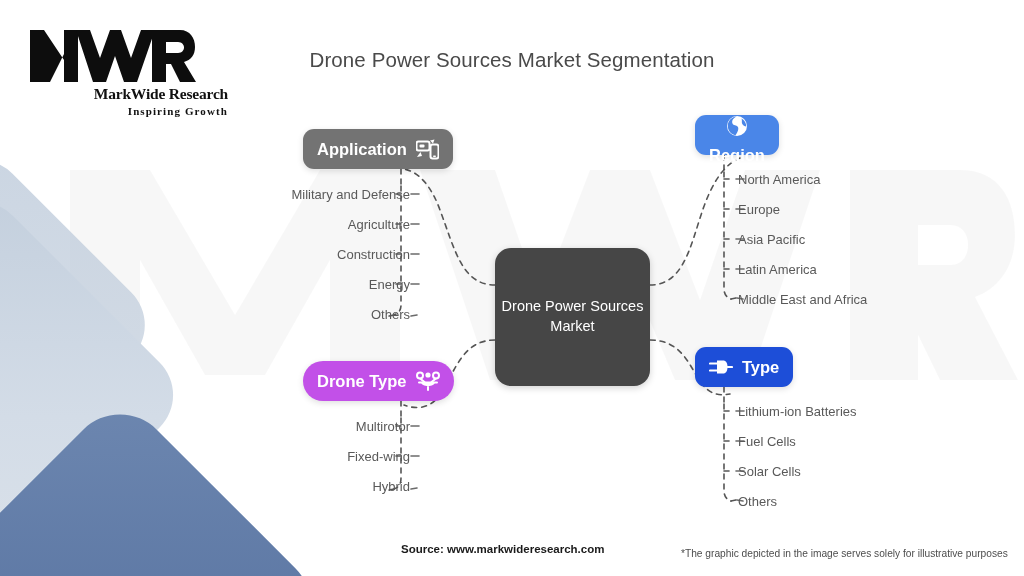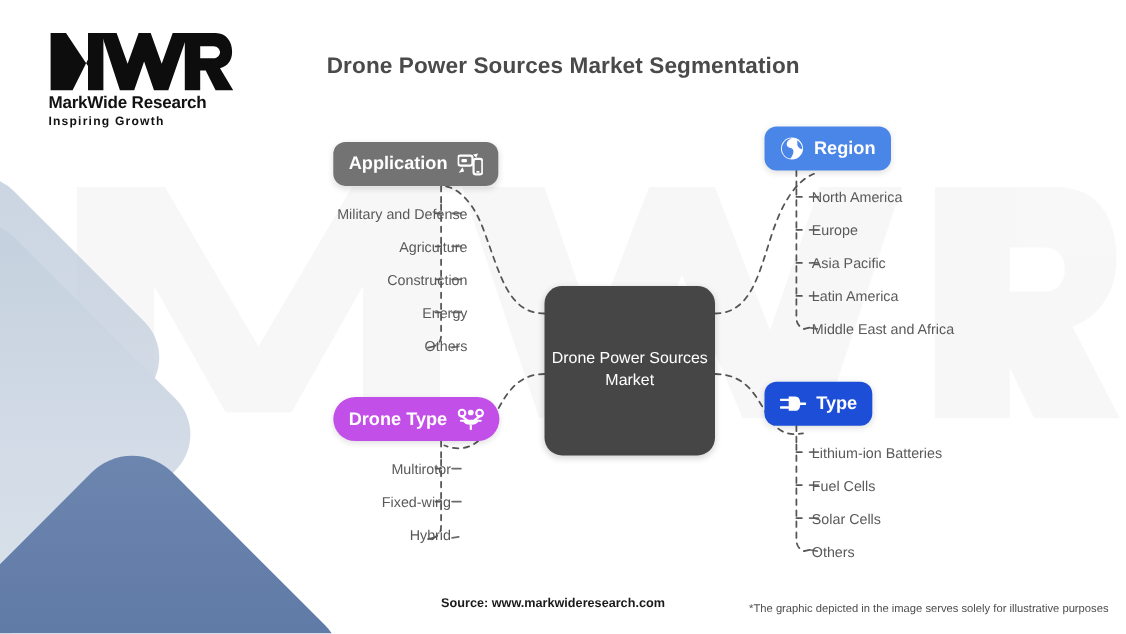--- a/index.html
+++ b/index.html
@@ -58,24 +58,25 @@
     width: 300px;
     height: 300px;
     transform: rotate(45deg);
     background: linear-gradient(135deg, #6d87b0 0%, #5b76a3 60%, #516c9b 100%);
     border-radius: 52px;
   }
 
   
   .logo {
     position: absolute;
-    left: 44px;
+    left: 28px;
     top: 26px;
     width: 200px;
-    text-align: left;
+    text-align: right;
+    font-family: Liberation Serif, serif;
   }
   .logo-mark { display:block; }
   .logo-name {
     font-size: 15.5px;
     font-weight: bold;
     color: #111111;
     letter-spacing: -0.2px;
     margin-top: 1px;
   }
   .logo-tag {
@@ -87,32 +88,32 @@
   }
 
   
   .title {
     position: absolute;
     left: 0;
     top: 48px;
     width: 1024px;
     text-align: center;
     font-size: 20.5px;
-    font-weight: bold;
+    font-weight: normal;
     color: #4a4a4a;
     letter-spacing: 0.1px;
   }
 
   
   .center-node {
     position: absolute;
     left: 495px;
-    top: 260px;
+    top: 248px;
     width: 155px;
-    height: 154px;
+    height: 138px;
     background: #464646;
     border-radius: 16px;
     display: flex;
     align-items: center;
     justify-content: center;
     text-align: center;
     color: #ffffff;
     font-size: 14.5px;
     line-height: 1.35;
     box-shadow: 0 2px 7px rgba(0,0,0,0.18);
@@ -152,21 +153,21 @@
     font-size: 13px;
     color: #595959;
   }
   .leaf-list.right-side { text-align: left; }
   .leaf-list.left-side  { text-align: right; }
   .leaf-item {
     height: 30px;
     line-height: 30px;
     white-space: nowrap;
   }
-  .list-application { left: 75px; top: 180px; width: 350px; }
+  .list-application { left: 60px; top: 180px; width: 350px; }
   .list-dronetype   { left: 120px; top: 412px; width: 290px; }
   .list-region      { left: 738px; top: 165px; width: 280px; }
   .list-type        { left: 738px; top: 397px; width: 280px; }
 
   
   .source {
     position: absolute;
     left: 401px;
     top: 543px;
     font-size: 11.5px;
@@ -295,21 +296,21 @@
     </span>
   </div>
   <div class="leaf-list left-side list-application">
     <div class="leaf-item">Military and Defense</div>
     <div class="leaf-item">Agriculture</div>
     <div class="leaf-item">Construction</div>
     <div class="leaf-item">Energy</div>
     <div class="leaf-item">Others</div>
   </div>
 
-  <div class="badge badge-region" style="background: rgb(74, 134, 232);">
+  <div class="badge badge-region" style="background: rgb(74, 134, 232); flex-direction: column;">
     <span class="b-icon">
       <svg width="22" height="22" viewBox="0 0 22 22">
         <circle cx="11" cy="11" r="10" fill="#ffffff"></circle>
         <path d="M11 1.6 C7 3 5.5 6 6.5 8.5 C7.4 10.8 10.5 10 11.8 11.8 C13 13.6 12 17 9.5 20.2 C5 19.5 1.8 15.6 1.8 11 C1.8 5.9 5.9 1.7 11 1.6 Z" fill="#4a86e8"></path>
         <path d="M15.5 3.4 C18.6 5 20.4 8.2 20.2 11.6 C18.5 11.4 17.2 10.3 16.3 9 C15.3 7.6 16.4 5.1 15.5 3.4 Z" fill="#4a86e8"></path>
       </svg>
     </span>
     <span>Region</span>
   </div>
   <div class="leaf-list right-side list-region">

